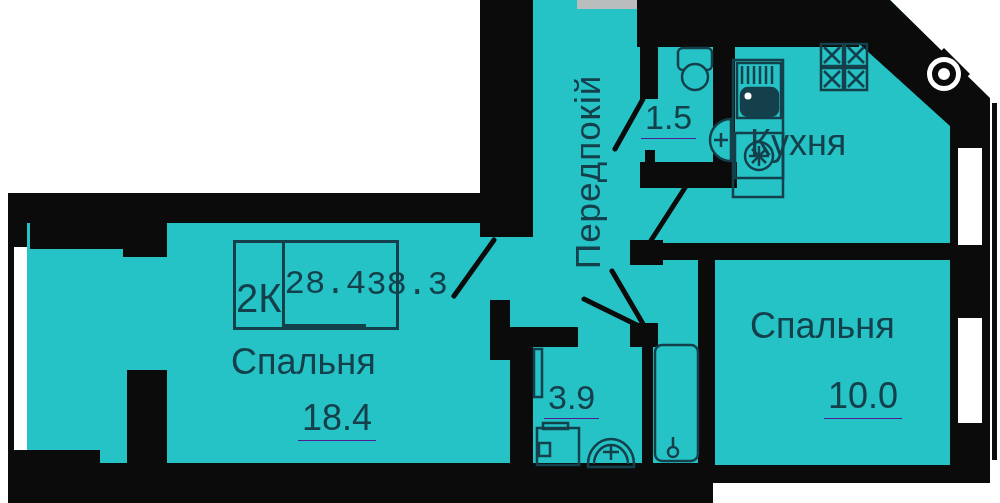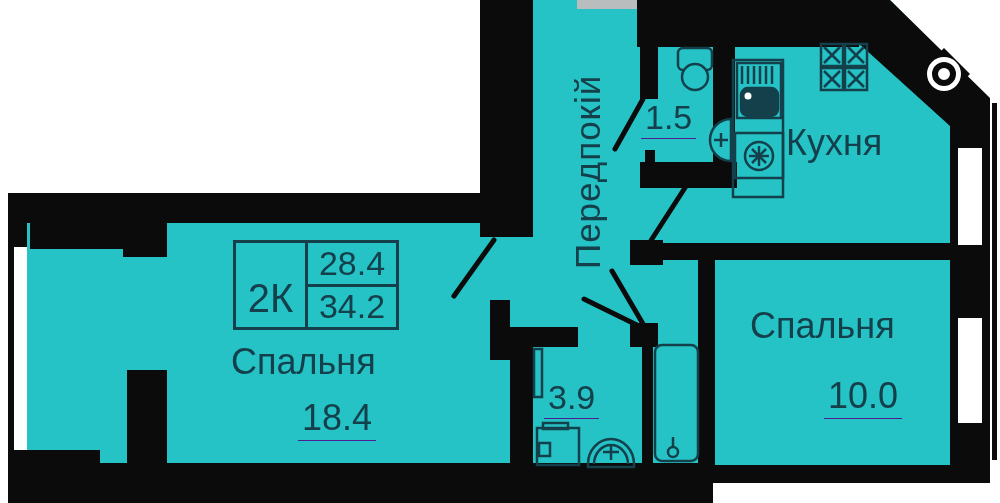--- a/index.html
+++ b/index.html
@@ -14,21 +14,21 @@
   .vertical{writing-mode:vertical-rl;transform:rotate(180deg);font-size:35px;letter-spacing:1px;}
   
   #info-box{
     position:absolute;left:233px;top:240px;width:166px;height:90px;
     display:flex;border:3px solid #14404c;box-sizing:border-box;background:transparent;
   }
   #info-box .cell-type{
     width:72px;display:flex;align-items:flex-end;justify-content:center;
     font-size:40px;border-right:3px solid #14404c;padding-bottom:6px;box-sizing:border-box;
   }
-  #info-box .cell-col{flex:1;display:flex;flex-direction:column;}
+  #info-box .cell-col{flex:1;display:flex;flex-direction:row;font-family:Liberation Mono, monospace;}
   #info-box .cell-num{
     flex:1;display:flex;align-items:center;justify-content:center;font-size:34px;box-sizing:border-box;
   }
   #info-box .cell-num.top{border-bottom:3px solid #14404c;}
 </style>
 </head>
 <body>
 
 <div id="canvas">
 
@@ -175,31 +175,31 @@
         <circle cx="673" cy="452" r="5"></circle>
         <line x1="673" y1="447" x2="673" y2="437"></line>
       </g>
     </g>
   </svg>
 
   <div id="info-box">
     <div class="cell-type">2К</div>
     <div class="cell-col">
       <div class="cell-num top">28.4</div>
-      <div class="cell-num">34.2</div>
+      <div class="cell-num">38.3</div>
     </div>
   </div>
 
   <div class="lbl room-name" style="left:231px;top:344px;">Спальня</div>
   <div class="lbl area-num" style="left:298px;top:400px;">18.4</div>
 
   <div class="lbl vertical" style="left:570px;top:34px;height:235px;">Передпокій</div>
 
   <div class="lbl area-num" style="left:641px;top:100px;font-size:34px;">1.5</div>
 
-  <div class="lbl room-name" style="left:786px;top:125px;">Кухня</div>
+  <div class="lbl room-name" style="left:750px;top:125px;">Кухня</div>
 
   <div class="lbl room-name" style="left:750px;top:308px;">Спальня</div>
   <div class="lbl area-num" style="left:824px;top:378px;">10.0</div>
 
   <div class="lbl area-num" style="left:544px;top:380px;font-size:34px;">3.9</div>
 
 </div>
 
 </body></html>

